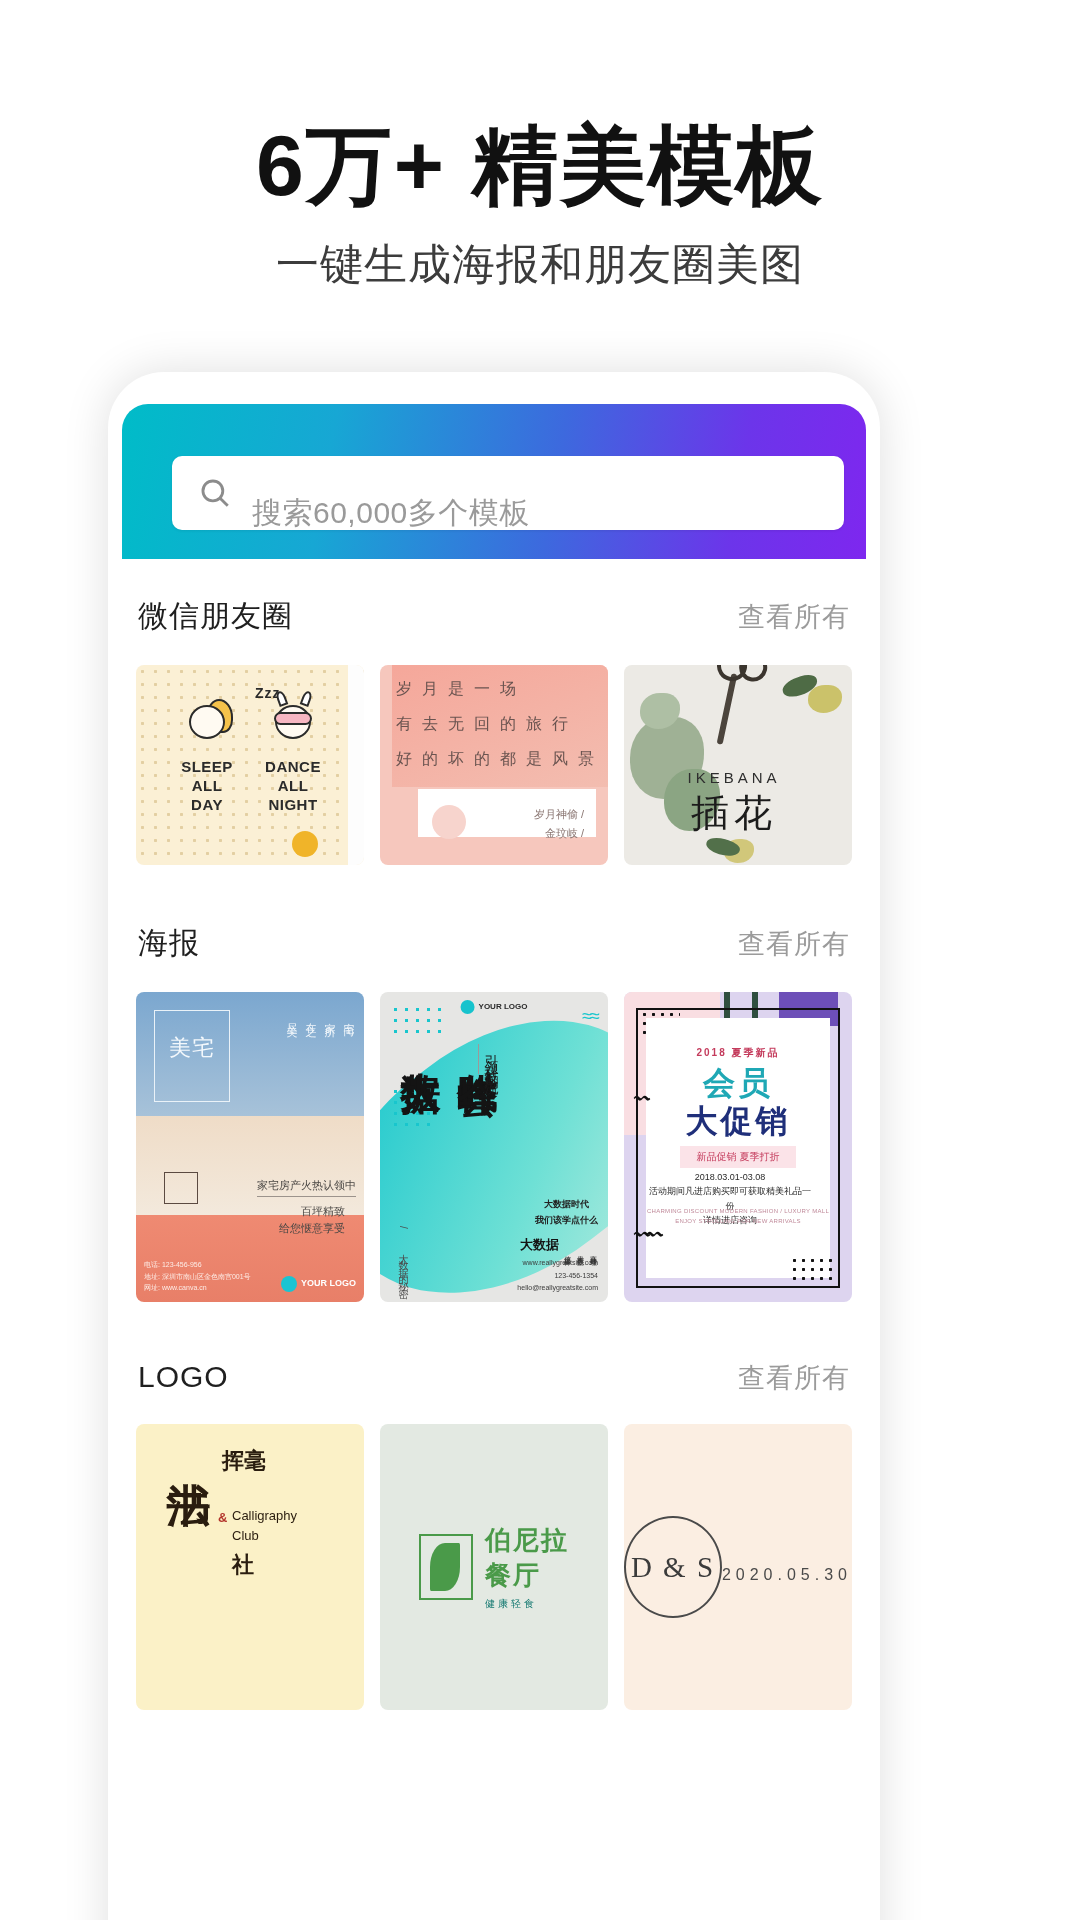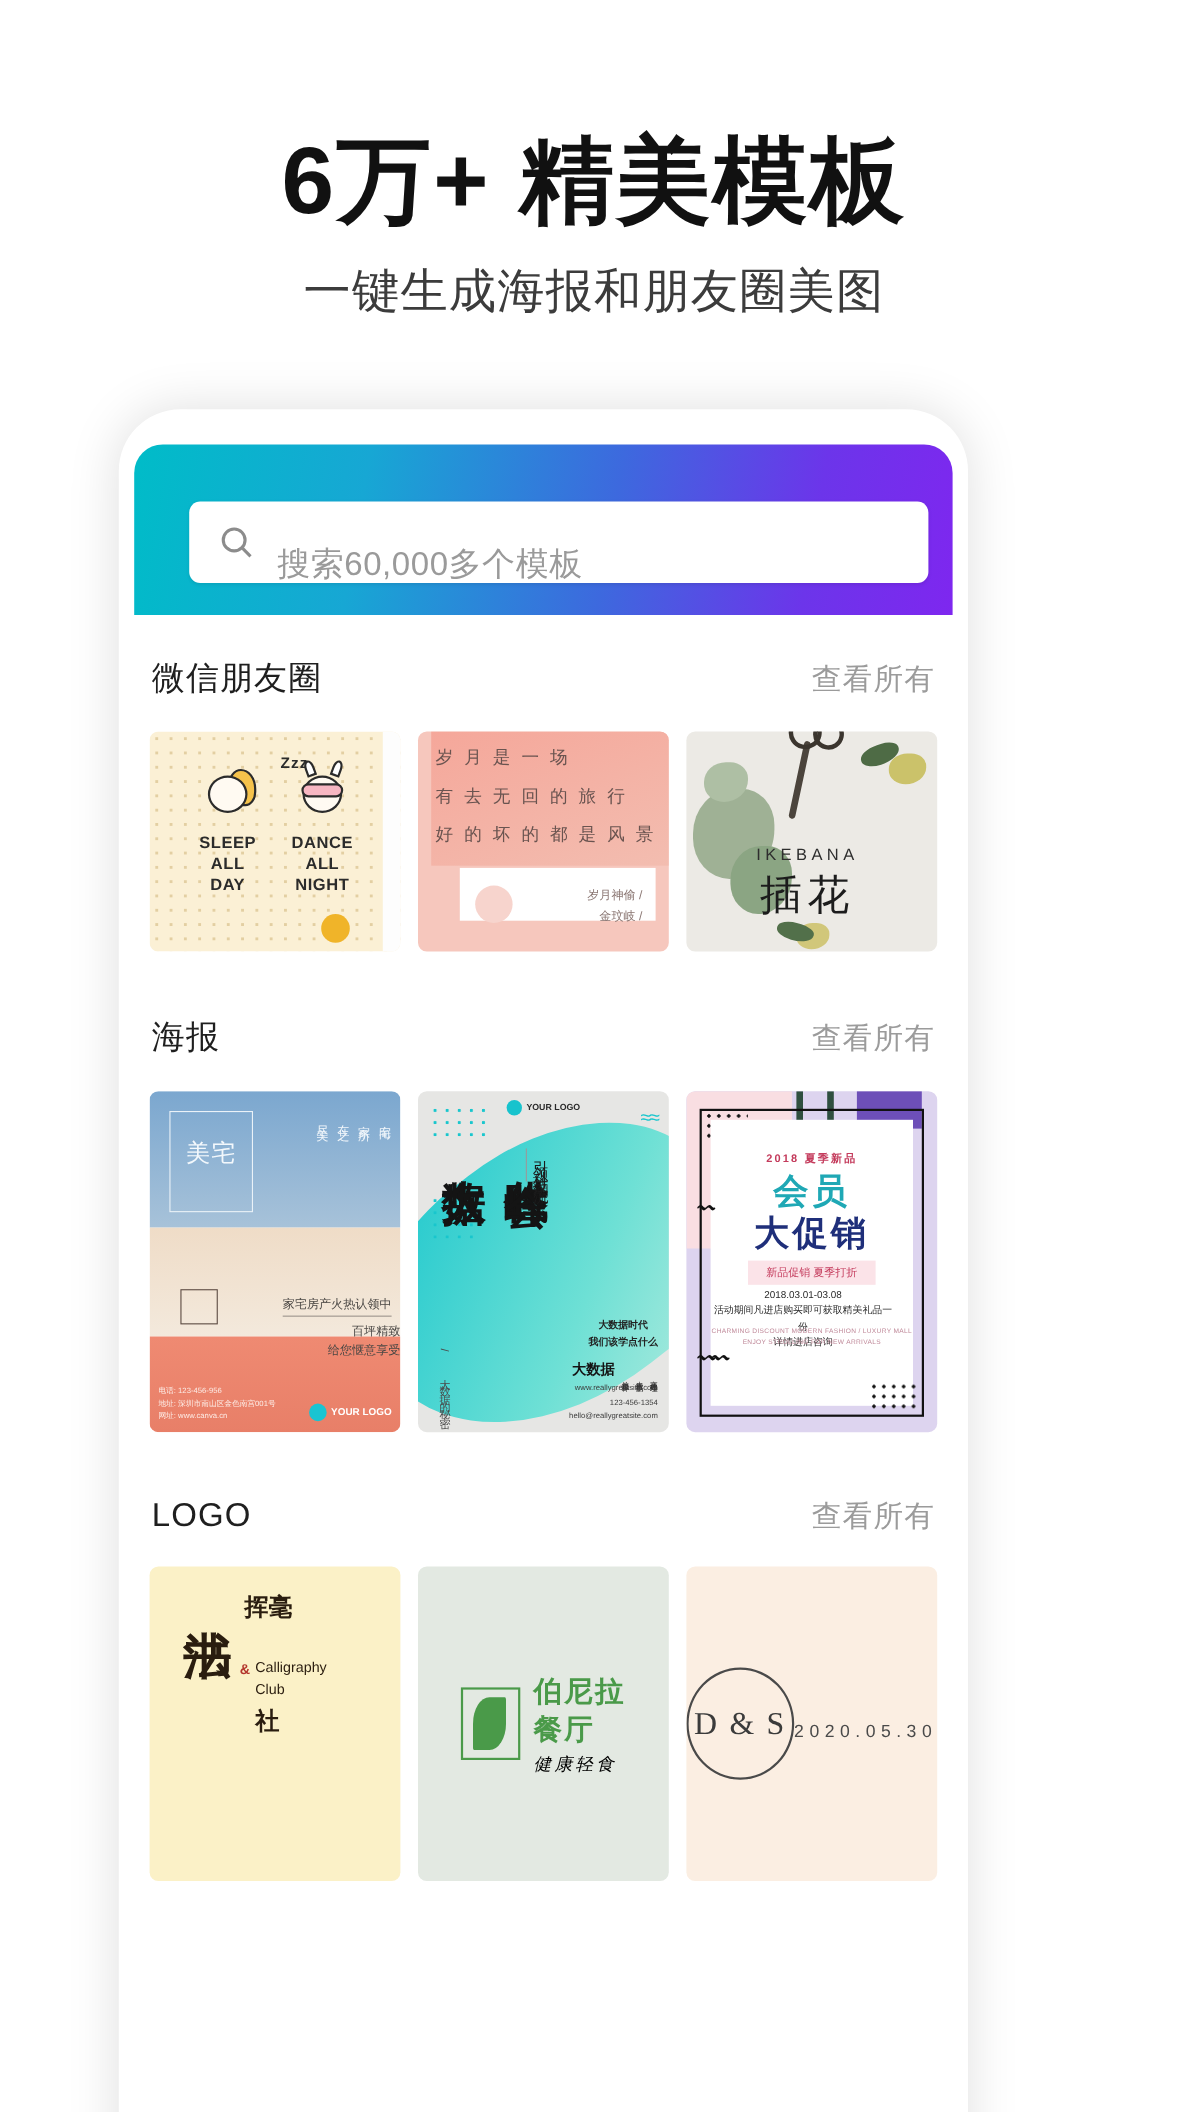--- a/index.html
+++ b/index.html
@@ -127,21 +127,21 @@
   .ph-frame { position:absolute; left:18px; top:18px; width:76px; height:92px;
     border:1.5px solid #eaf2f8; }
   .ph-frame span { position:absolute; left:0; right:0; top:24px; text-align:center;
     color:#f3f8fc; font-size:22px; line-height:1.15; letter-spacing:1px; }
   .ph-right { position:absolute; right:8px; top:22px; display:flex; gap:4px; }
   .ph-right div { writing-mode:vertical-rl; font-size:11px; color:#f2f7fb; letter-spacing:3px; }
   .ph-door { position:absolute; left:28px; top:58%; width:34px; height:32px;
     border:1.5px solid #5b4a41; }
   .ph-t1 { position:absolute; right:8px; top:60%; font-size:11px; color:#4a4744;
     border-bottom:1px solid #9c938c; padding-bottom:3px; }
-  .ph-t2 { position:absolute; right:0; top:68%; font-size:11px; color:#4a4744;
+  .ph-t2 { position:absolute; right:19px; top:68%; font-size:11px; color:#4a4744;
     text-align:right; line-height:1.6; }
   .ph-foot { position:absolute; left:8px; bottom:8px; font-size:7px; color:#fdece6; line-height:1.65; }
   .ph-logo { position:absolute; right:8px; bottom:10px; display:flex; align-items:center; gap:4px; }
   .ph-logo .dot { width:16px; height:16px; border-radius:50%; background:#19c4d2; }
   .ph-logo .lt { font-size:9px; font-weight:bold; color:#fff; line-height:1.1; }
 
   
   .p-data { background:#e6e6e4; position:relative; overflow:hidden; }
   .pd-blob { position:absolute; right:-28%; top:16%; width:150%; height:76%;
     background:linear-gradient(150deg,#18c6cd,#6ee0d5 60%,#b8ecdf);
@@ -208,21 +208,21 @@
   .lc-r3 { position:absolute; left:96px; top:126px; font-size:22px; color:#2a1d0f; font-weight:bold; }
 
   .l-green { background:#e3e9e2; position:relative; display:flex; align-items:center;
     justify-content:center; gap:12px; }
   .lg-leaf { width:54px; height:66px; position:relative; }
   .lg-leaf .bx { position:absolute; inset:0; border:2.5px solid #4a9a49; }
   .lg-leaf .lf { position:absolute; left:11px; top:9px; width:30px; height:48px;
     background:#4a9a49; border-radius:50% 4% 50% 4%; }
   .lg-txt1 { font-size:26px; color:#4a9a49; font-weight:bold; letter-spacing:2px; }
   .lg-txt2 { font-size:26px; color:#4a9a49; font-weight:bold; letter-spacing:2px; }
-  .lg-sub { font-size:16px; color:#000000; letter-spacing:3px; margin-top:4px;font-style:italic; }
+  .lg-sub { font-size:10px; color:#0f766e; letter-spacing:3px; margin-top:4px; }
 
   .l-ds { background:#fbeee2; position:relative; display:flex; flex-direction:row;
     align-items:center; justify-content:center; }
   .ds-ring { width:102px; height:102px; border:2px solid #4a4a4a; border-radius:50%;
     display:flex; align-items:center; justify-content:center; }
   .ds-txt { font-size:29px; color:#3b3b3b; letter-spacing:2px; font-family:"Liberation Serif",serif; }
   .ds-date { margin-top:16px; font-size:16px; color:#4a4a4a; letter-spacing:5px; }
 </style>
 </head>
 <body>

